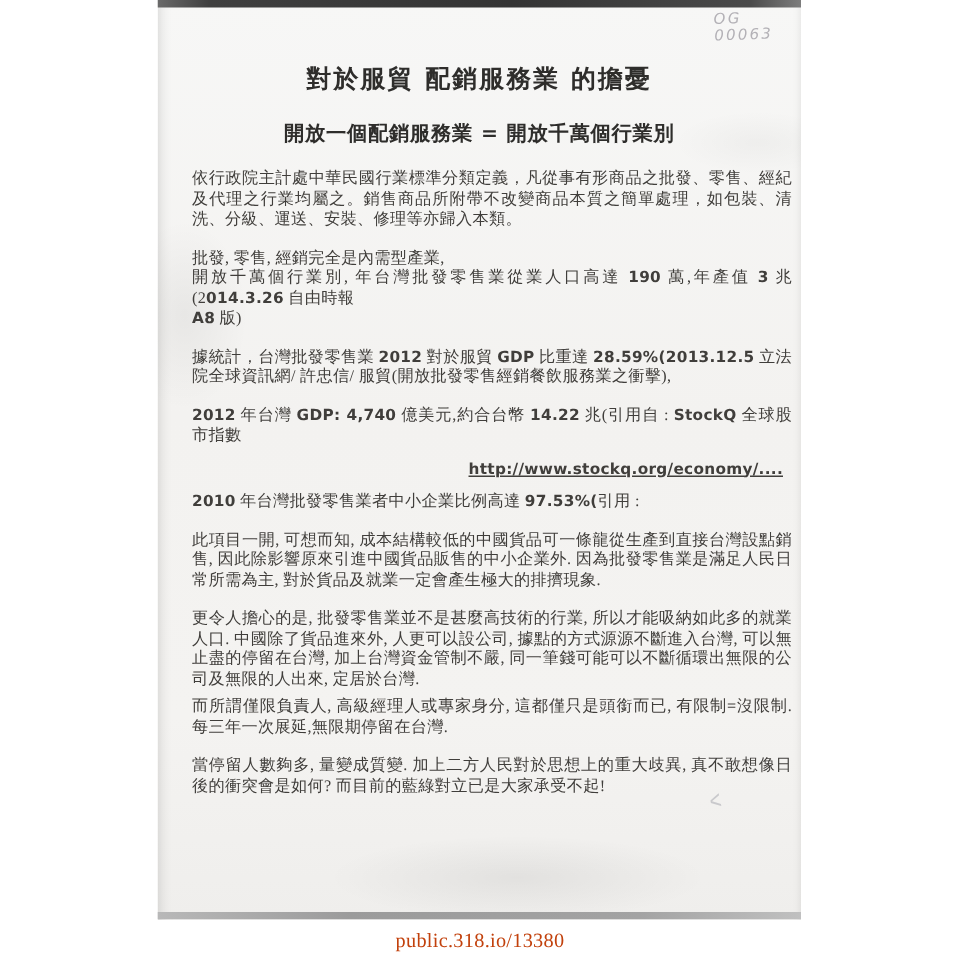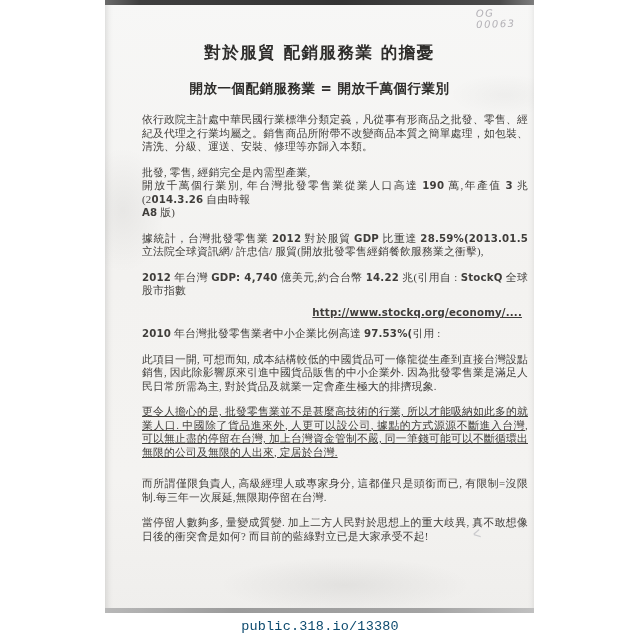--- a/index.html
+++ b/index.html
@@ -84,55 +84,55 @@
     margin: 16px 0 0;
     text-align: center;
     font-size: 13.5px;
     font-weight: 700;
     letter-spacing: 0.5px;
     color: #2e2d2b;
     font-family: "DejaVu Sans", sans-serif;
   }
   .body-text {
     position: relative;
-    padding: 15px 6px 0 37px;
+    padding: 15px 6px 0 23px;
   }
   .body-text p {
     margin: 0 0 12px;
     font-size: 10.8px;
     line-height: 13.5px;
     color: #403e3b;
     text-align: justify;
     font-family: "Liberation Serif", serif;
     letter-spacing: 0.2px;
   }
   .body-text p.mb8 { margin-bottom: 8px; }
-  .body-text p.mb5 { margin-bottom: 18px; text-decoration: underline; }
+  .body-text p.mb5 { margin-bottom: 5px; }
   .body-text p.url-line {
     text-align: right;
     font-family: "DejaVu Sans", sans-serif;
   }
   .body-text p.url-line.indent-more { padding-right: 12px; }
   .body-text p.url-line.indent-less { padding-right: 6px; }
   .seg-b {
     font-weight: 700;
     font-family: "DejaVu Sans", sans-serif;
     font-size: 10.2px;
   }
   .seg-u { text-decoration: underline; }
   
   .caption {
     position: absolute;
     left: 0;
     right: 0;
     top: 619px;
     text-align: center;
     font-size: 13.5px;
-    color: #0c4a6e;
-    font-family: Liberation Mono, monospace;
+    color: #c2410c;
+    font-family: Liberation Serif, serif;
     letter-spacing: 0.2px;
   }
 </style>
 </head>
 <body>
 
 <div class="stage">
 
   <div class="page">
     <div class="scan-bar-top"></div>
@@ -141,21 +141,21 @@
 
     <h1 class="doc-title">對於服貿 配銷服務業 的擔憂</h1>
 
     <h2 class="doc-subtitle">開放一個配銷服務業  =  開放千萬個行業別</h2>
 
     <div class="body-text">
       <p><span>依行政院主計處中華民國行業標準分類定義，凡從事有形商品之批發、零售、經紀及代理之行業均屬之。銷售商品所附帶不改變商品本質之簡單處理，如包裝、清洗、分級、運送、安裝、修理等亦歸入本類。</span></p>
 
       <p><span>批發, 零售, 經銷完全是內需型產業,</span><br><span>開放千萬個行業別, 年台灣批發零售業從業人口高達 </span><span class="seg-b">190</span><span> 萬,年產值 </span><span class="seg-b">3</span><span> 兆 (2</span><span class="seg-b">014.3.26</span><span> 自由時報</span><br><span class="seg-b">A8</span><span> 版)</span></p>
 
-      <p><span>據統計，台灣批發零售業 </span><span class="seg-b">2012</span><span> 對於服貿 </span><span class="seg-b">GDP</span><span> 比重達 </span><span class="seg-b">28.59%(2013.01.5</span><span> 立法院全球資訊網/ 許忠信/ 服貿(開放批發零售經銷餐飲服務業之衝擊),</span></p>
+      <p><span>據統計，台灣批發零售業 </span><span class="seg-b">2012</span><span> 對於服貿 </span><span class="seg-b">GDP</span><span> 比重達 </span><span class="seg-b">28.59%(2013.12.5</span><span> 立法院全球資訊網/ 許忠信/ 服貿(開放批發零售經銷餐飲服務業之衝擊),</span></p>
 
       <p class="mb8"><span class="seg-b">2012</span><span> 年台灣 </span><span class="seg-b">GDP: 4,740</span><span> 億美元,約合台幣 </span><span class="seg-b">14.22</span><span> 兆(引用自 : </span><span class="seg-b">StockQ</span><span> 全球股市指數</span></p>
 
       <p class="url-line indent-less mb8"><span class="seg-b seg-u">http://www.stockq.org/economy/....</span></p>
 
       <p><span class="seg-b">2010</span><span> 年台灣批發零售業者中小企業比例高達 </span><span class="seg-b">97.53%(</span><span>引用 :</span></p>
 
 
       <p><span>此項目一開, 可想而知, 成本結構較低的中國貨品可一條龍從生產到直接台灣設點銷售, 因此除影響原來引進中國貨品販售的中小企業外. 因為批發零售業是滿足人民日常所需為主, 對於貨品及就業一定會產生極大的排擠現象.</span></p>
 

